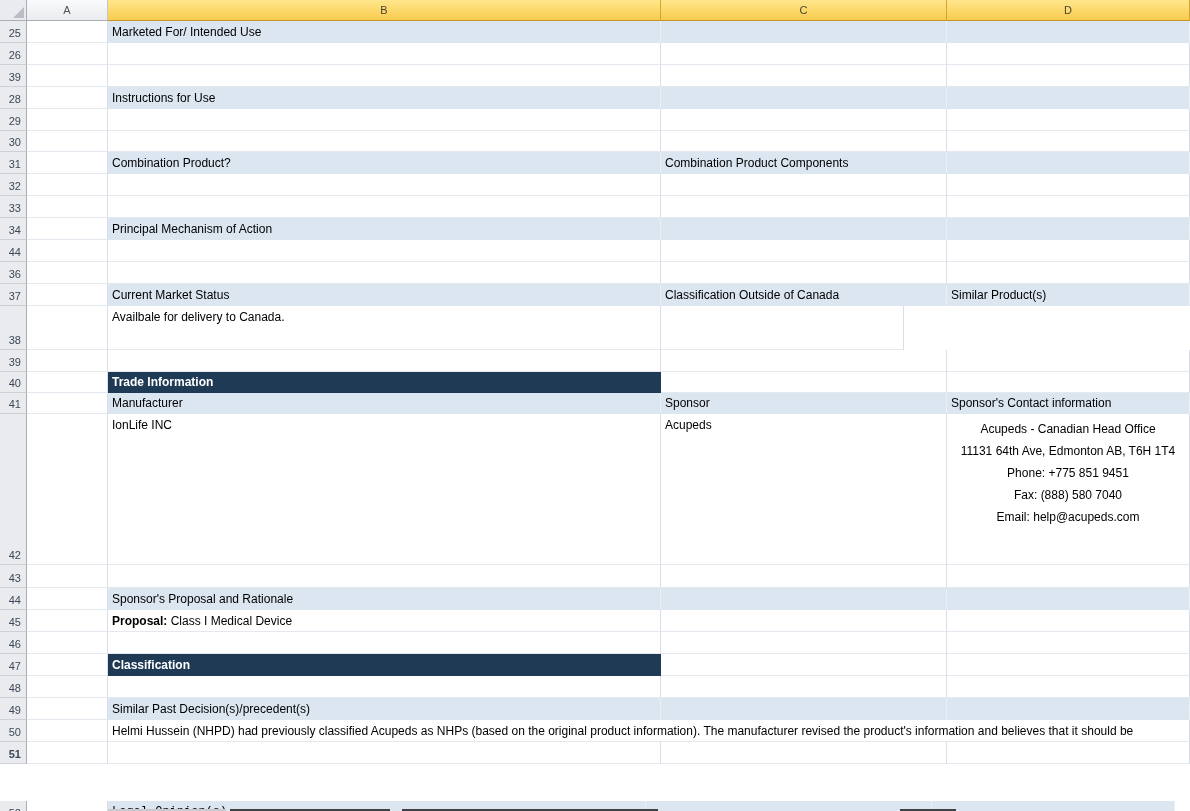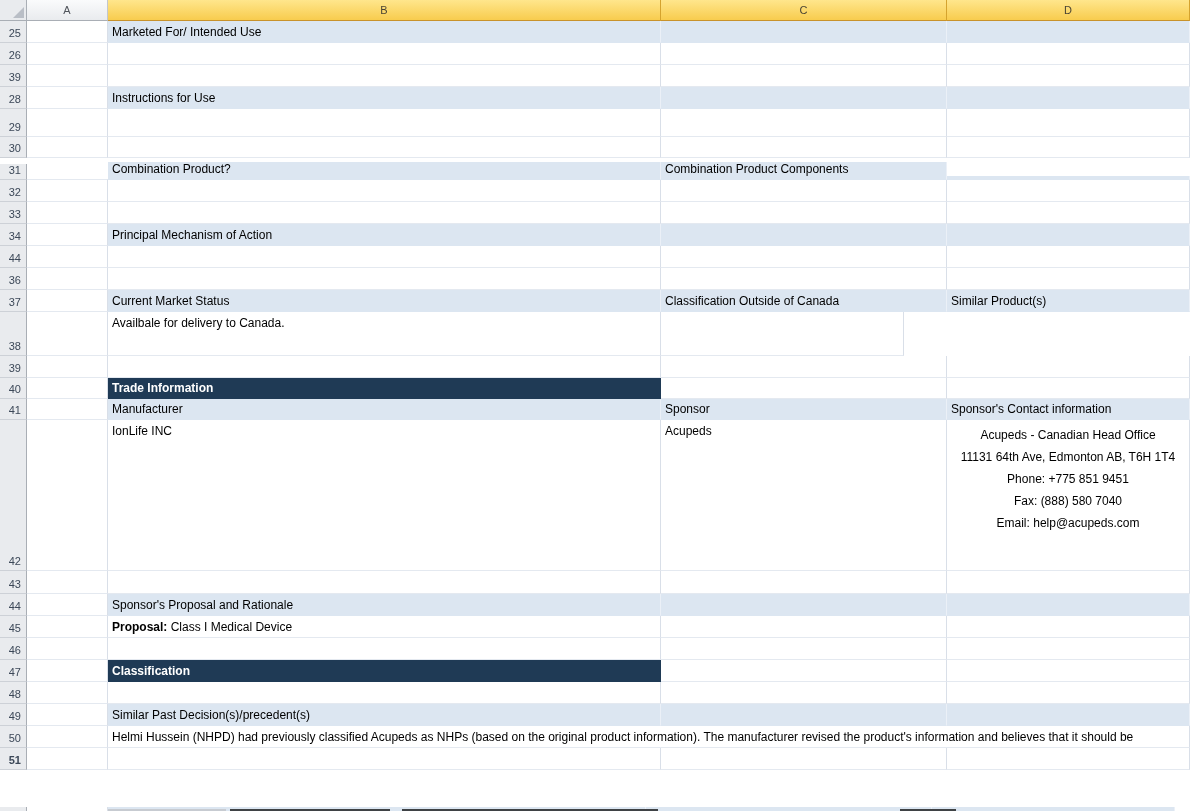--- a/index.html
+++ b/index.html
@@ -139,35 +139,35 @@
       <div class="cell" style="width: 286px;"></div>
       <div class="cell" style="width: 243px;"></div>
     </div>
     <div class="row" style="height: 22px;">
       <div class="gutter">28</div>
       <div class="cellA"></div>
       <div class="cell blue" style="width: 553px;">Instructions for Use</div>
       <div class="cell blue" style="width: 286px;"></div>
       <div class="cell blue" style="width: 243px;"></div>
     </div>
-    <div class="row" style="height: 28px; border-radius: 11px;">
+    <div class="row" style="height: 22px; border-radius: 11px;">
       <div class="gutter">29</div>
       <div class="cellA"></div>
       <div class="cell" style="width: 553px;"></div>
       <div class="cell" style="width: 286px;"></div>
       <div class="cell" style="width: 243px;"></div>
     </div>
     <div class="row" style="height: 21px;">
       <div class="gutter">30</div>
       <div class="cellA"></div>
       <div class="cell" style="width: 553px;"></div>
       <div class="cell" style="width: 286px;"></div>
       <div class="cell" style="width: 243px;"></div>
     </div>
-    <div class="row" style="height: 22px; align-items: flex-end;">
+    <div class="row" style="height: 22px;">
       <div class="gutter">31</div>
       <div class="cellA"></div>
       <div class="cell blue" style="width: 553px;">Combination Product?</div>
       <div class="cell blue" style="width: 286px;">Combination Product Components</div>
       <div class="cell blue" style="width: 243px;"></div>
     </div>
     <div class="row" style="height: 22px;">
       <div class="gutter">32</div>
       <div class="cellA"></div>
       <div class="cell" style="width: 553px;"></div>

